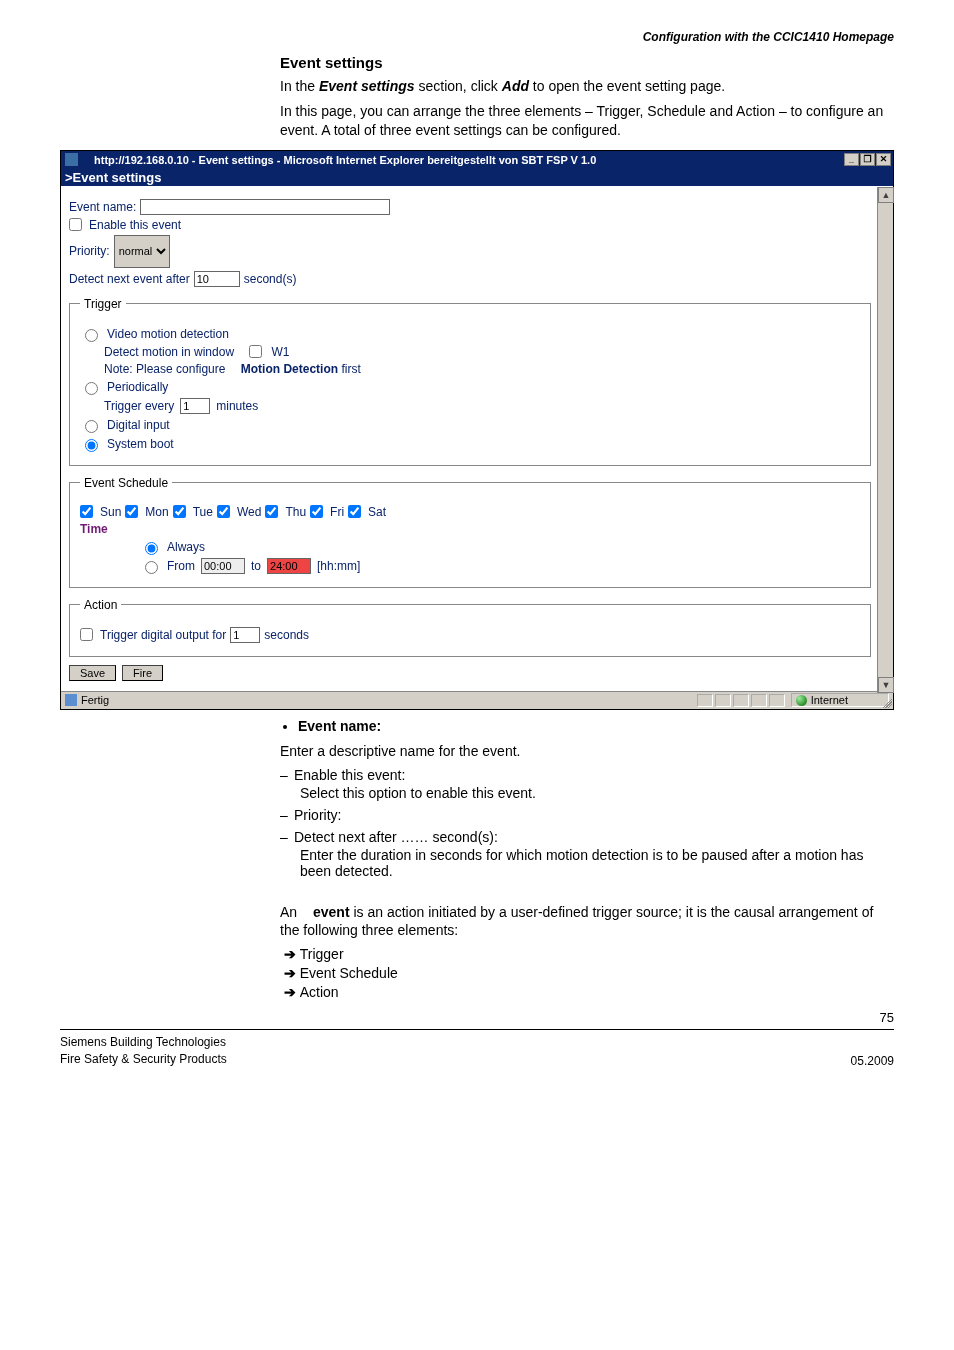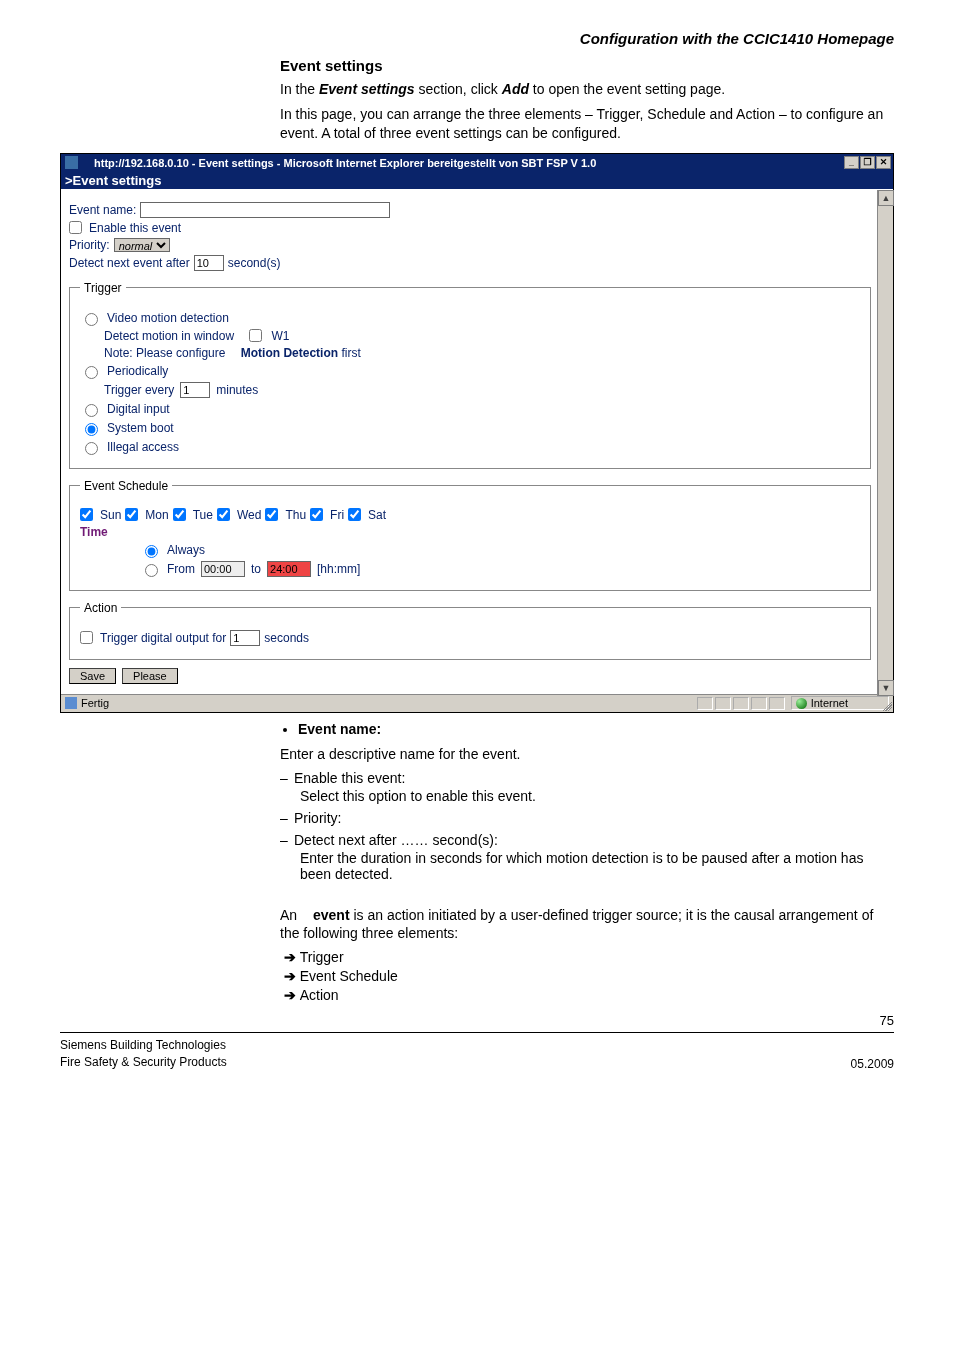--- a/index.html
+++ b/index.html
@@ -11,21 +11,21 @@
     background: #fff;
     width: 954px;
   }
   .page {
     padding: 30px 60px 20px 60px;
   }
   .header-right {
     text-align: right;
     font-style: italic;
     font-weight: bold;
-    font-size: 15px;
+    font-size: 12px;
     margin-bottom: 8px;
   }
   .content-col {
     margin-left: 220px;
   }
   h3.subhead {
     font-size: 15px;
     font-weight: bold;
     margin: 10px 0 6px 0;
   }
@@ -80,24 +80,23 @@
   .lbl-blue { color: #0a246a; }
   input.text {
     border: 1px solid #666;
     height: 16px;
     font-size: 11px;
     padding: 0 2px;
   }
   input.cb { margin: 0 3px 0 0; }
   select.sel {
     border: 1px solid #666;
-    height: 14px;
-    font-size: 11px;
-    background: #d4d0c8;
-    font-style: italic;
+    height: 33px;
+    font-size: 11px;
+    background: #d4d0c8;
   }
 
   fieldset.fs {
     border: 1px solid #888;
     margin: 10px 0 4px 0;
     padding: 12px 10px 10px 10px;
     position: relative;
   }
   fieldset.fs > legend {
     font-size: 12px;
@@ -242,21 +241,21 @@
           <span class="lbl lbl-blue">Enable this event</span>
         </div>
         <div class="row">
           <span class="lbl lbl-blue">Priority:</span>
           <select class="sel">
             <option>normal</option>
           </select>
         </div>
         <div class="row">
           <span class="lbl lbl-blue">Detect next event after</span>
-          <input class="text" style="width: 30px;" value="10">
+          <input class="text" style="width: 46px;" value="10">
           <span class="lbl lbl-blue">second(s)</span>
         </div>
 
         <fieldset class="fs">
           <legend>Trigger</legend>
           <div class="opt">
             <input type="radio" name="trg" style="">
             <span class="lbl lbl-blue">Video motion detection</span>
           </div>
           <div class="opt sub">
@@ -279,24 +278,20 @@
             <input class="text" style="width: 30px;" value="1">
             <span class="lbl lbl-blue">minutes</span>
           </div>
           <div class="opt">
             <input type="radio" name="trg" style="">
             <span class="lbl lbl-blue">Digital input</span>
           </div>
           <div class="opt">
             <input type="radio" name="trg" checked="" style="">
             <span class="lbl lbl-blue">System boot</span>
-          </div>
-          <div class="opt">
-            <input type="radio" name="trg" style="">
-            <span class="lbl lbl-blue">Illegal access</span>
           </div>
         </fieldset>
 
         <fieldset class="fs">
           <legend>Event Schedule</legend>
           <div class="row" id="days-row">
               <input type="checkbox" class="cb" checked="" style="">
               <span class="lbl lbl-blue">Sun</span> 
               <input type="checkbox" class="cb" checked="" style="">
               <span class="lbl lbl-blue">Mon</span> 
@@ -333,21 +328,21 @@
           <div class="row">
             <input type="checkbox" class="cb" style="">
             <span class="lbl lbl-blue">Trigger digital output for</span>
             <input class="text" style="width: 30px;" value="1">
             <span class="lbl lbl-blue">seconds</span>
           </div>
         </fieldset>
 
         <div class="buttons">
           <button class="btn">Save</button>
-          <button class="btn">Please</button>
+          <button class="btn">Fire</button>
         </div>
       </div>
 
       <div class="statusbar">
         <div class="st-left">
           <span class="ie-sm"></span>
           <span>Fertig</span>
         </div>
         <div class="segs">
           <div class="seg"></div>

